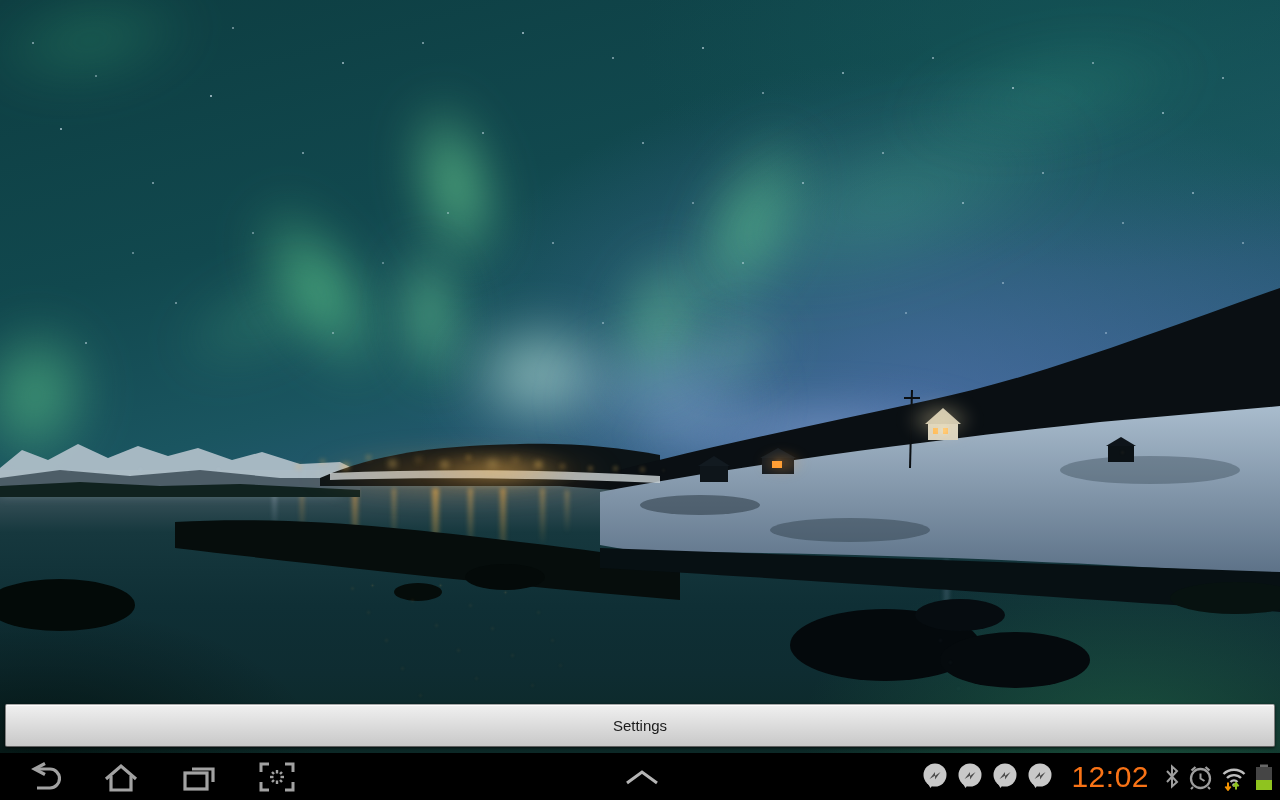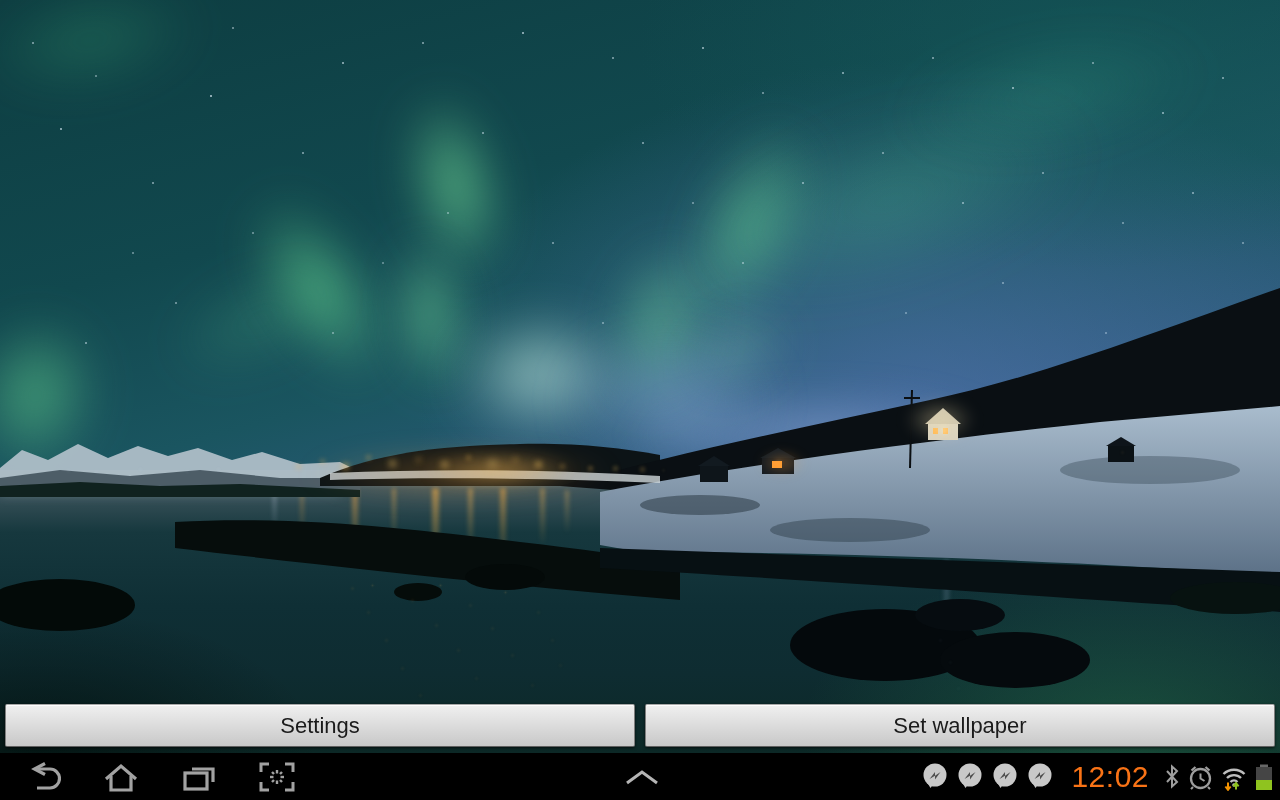--- a/index.html
+++ b/index.html
@@ -47,21 +47,21 @@
   .lights-core{position:absolute;left:0;top:0;width:1px;height:1px;border-radius:50%;background:transparent;
     box-shadow:68px 470px 3px 0 rgba(210,225,255,.8),96px 471px 3px 0 rgba(210,225,255,.6),140px 469px 3px 0 rgba(210,225,255,.7),187px 471px 3px 0 rgba(210,225,255,.6),218px 469px 3px 0 rgba(220,230,255,.7),298px 466px 5px 1px rgba(255,185,75,.9),322px 461px 5px 1px rgba(255,185,75,.85),345px 466px 6px 2px rgba(255,195,85,.95),368px 457px 5px 1px rgba(255,185,75,.85),392px 463px 7px 2px rgba(255,210,110,.95),418px 459px 6px 1px rgba(255,190,80,.9),444px 464px 7px 2px rgba(255,205,105,.95),468px 457px 5px 1px rgba(255,190,80,.85),492px 463px 8px 2px rgba(255,215,120,.95),515px 459px 6px 1px rgba(255,195,85,.9),538px 464px 6px 2px rgba(255,200,95,.9),562px 466px 5px 1px rgba(255,195,85,.8),590px 468px 4px 1px rgba(255,195,90,.75),615px 468px 4px 1px rgba(255,200,95,.7),642px 469px 4px 1px rgba(255,200,95,.65),663px 470px 3px 0 rgba(255,205,105,.6),778px 462px 5px 1px rgba(255,175,70,.8),1122px 452px 3px 0 rgba(255,200,110,.55),943px 430px 6px 2px rgba(255,240,200,.85);}
   .sparkles{position:absolute;left:0;top:0;width:1px;height:1px;border-radius:50%;background:transparent;
     box-shadow:352px 588px 3px 0 rgba(255,175,75,.8),368px 612px 3px 0 rgba(255,170,70,.7),386px 640px 3px 0 rgba(255,175,75,.75),402px 668px 3px 0 rgba(255,170,70,.65),420px 695px 3px 0 rgba(255,165,65,.6),448px 716px 3px 0 rgba(255,170,70,.55),372px 585px 2px 0 rgba(255,185,85,.7),412px 600px 3px 0 rgba(255,180,80,.75),436px 625px 3px 0 rgba(255,175,75,.7),458px 650px 3px 0 rgba(255,180,80,.7),476px 678px 3px 0 rgba(255,170,70,.6),496px 705px 3px 0 rgba(255,165,65,.55),515px 728px 3px 0 rgba(255,160,60,.5),440px 585px 2px 0 rgba(255,190,95,.75),470px 605px 3px 0 rgba(255,185,85,.7),492px 628px 3px 0 rgba(255,180,80,.7),512px 655px 3px 0 rgba(255,175,75,.65),532px 685px 3px 0 rgba(255,170,70,.55),505px 592px 2px 0 rgba(255,190,95,.7),538px 612px 3px 0 rgba(255,185,85,.6),552px 640px 3px 0 rgba(255,180,80,.55),560px 665px 3px 0 rgba(255,175,75,.5),432px 740px 3px 0 rgba(255,160,60,.45),390px 720px 3px 0 rgba(255,160,60,.45),940px 640px 3px 0 rgba(185,205,235,.45),950px 662px 3px 0 rgba(185,205,235,.4),958px 688px 3px 0 rgba(185,205,235,.38),966px 712px 3px 0 rgba(185,205,235,.32),946px 730px 3px 0 rgba(185,205,235,.3);}
 
   
   .action-bar{position:absolute;left:0;top:704px;width:1280px;height:44px;display:flex;gap:10px;padding:0 5px;}
   .holo-btn{flex:1;height:43px;border:1px solid #7f7f7f;border-top-color:#a8a8a8;border-bottom-color:#5f5f5f;border-radius:2px;
     background:linear-gradient(#f0f0f0,#c8c8c8);
     box-shadow:inset 0 1px 0 #fdfdfd,0 1px 3px rgba(0,0,0,.65);
-    font-family:"Liberation Sans","DejaVu Sans",sans-serif;font-size:22px;color:#1b1b1b;cursor:pointer;}
+    font-family:"Liberation Sans","DejaVu Sans",sans-serif;font-size:15px;color:#1b1b1b;cursor:pointer;}
 
   
   .navbar{position:absolute;left:0;top:753px;width:1280px;height:47px;background:#000;}
   .nav-left{position:absolute;left:24px;top:0;height:47px;display:flex;align-items:center;gap:40px;}
   .nav-btn{display:flex;align-items:center;justify-content:center;width:38px;height:40px;cursor:pointer;}
   .nav-btn svg{display:block;}
   .tray-toggle{position:absolute;left:622px;top:0;height:47px;display:flex;align-items:center;cursor:pointer;}
   .status{position:absolute;right:6px;top:0;height:47px;display:flex;align-items:center;gap:7px;}
   .clock{font-size:30px;color:#f97316;letter-spacing:.5px;margin:0 8px 0 10px;}
   .msgr{width:28px;height:29px;}
@@ -152,21 +152,20 @@
     <div class="halo halo1"></div>
     <div class="halo halo2"></div>
     <div class="halo halo3"></div>
     <div class="halo halo4"></div>
     <div class="lights-core"></div>
     <div class="sparkles"></div>
   </div>
 
   <div class="action-bar">
     <button class="holo-btn">Settings</button>
-    <button class="holo-btn">Set wallpaper</button>
   </div>
 
   <div class="navbar">
     <div class="nav-left">
       <div class="nav-btn">
         <svg width="36" height="30" viewBox="0 0 36 30">
           <path class="stroke-ic" d="M12 26 H25 A9.5 9.5 0 0 0 25 7 H13"></path>
           <polyline class="stroke-ic" points="20,1.5 9.5,7 20,12.5"></polyline>
         </svg>
       </div>

